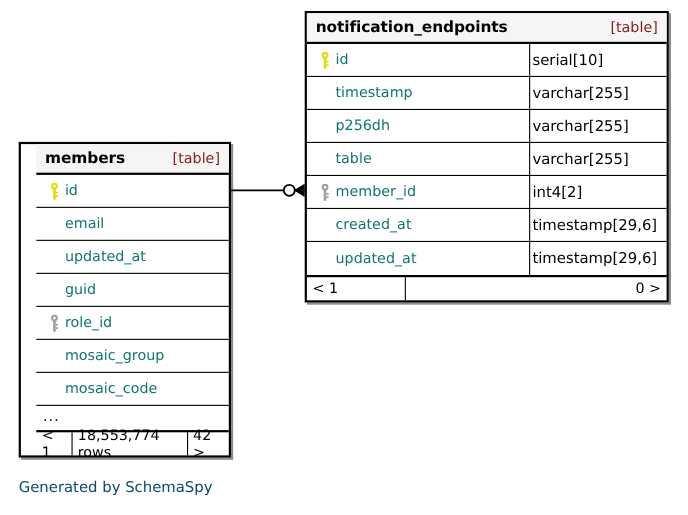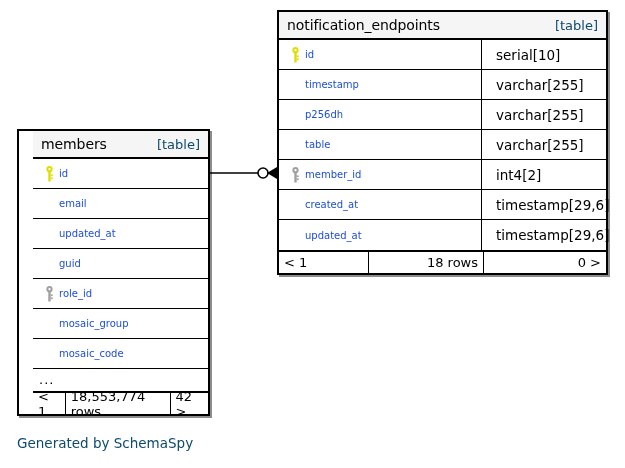--- a/index.html
+++ b/index.html
@@ -35,28 +35,28 @@
     display: flex;
     align-items: center;
     justify-content: space-between;
     background: #f5f5f5;
     border-bottom: 2px solid #000000;
     padding: 0 8px;
     height: 28px;
     box-sizing: border-box;
   }
   .tbl-name {
-    font-weight: normal;
+    font-weight: bold;
     font-size: 14px;
     color: #000000;
     letter-spacing: -0.1px;
   }
   .tbl-tag {
     font-size: 13px;
-    color: #0c4a6e;
+    color: #7f1d1d;
     text-align: right;
   }
 
   .tbl-row {
     display: flex;
     align-items: stretch;
     border-bottom: 1px solid #000000;
     height: 30px;
     box-sizing: border-box;
   }
@@ -69,27 +69,27 @@
     align-items: center;
     flex: 1 1 auto;
     padding-left: 6px;
     box-sizing: border-box;
     min-width: 0;
   }
   .cell-type {
     display: flex;
     align-items: center;
     border-left: 1px solid #000000;
-    padding-left: 14px;
+    padding-left: 2px;
     box-sizing: border-box;
     flex: 0 0 auto;
   }
   .col-label {
-    font-size: 10px;
-    color: #1d4ed8;
+    font-size: 13px;
+    color: #0f766e;
     white-space: nowrap;
   }
   .type-label {
     font-size: 13.5px;
     color: #000000;
     white-space: nowrap;
   }
 
   .key-slot {
     width: 20px;
@@ -249,21 +249,20 @@
         <span class="key-slot"></span>
         <span class="col-label">updated_at</span>
       </div>
       <div class="cell-type" style="width:125px;">
         <span class="type-label">timestamp[29,6]</span>
       </div>
     </div>
 
     <div class="tbl-footer">
       <div class="foot-cell foot-left" style="width:89px;">&lt; 1</div>
-      <div class="foot-cell foot-mid" style="width:115px;">18 rows</div>
       <div class="foot-cell foot-right" style="flex:1 1 auto;">0 &gt;</div>
     </div>
   </div>
 
   <div class="er-table" id="tbl-members" style="left:17px; top:129px; width:193px;padding-left:14px;">
 
     <div class="tbl-header">
       <span class="tbl-name">members</span>
       <span class="tbl-tag">[table]</span>
     </div>

